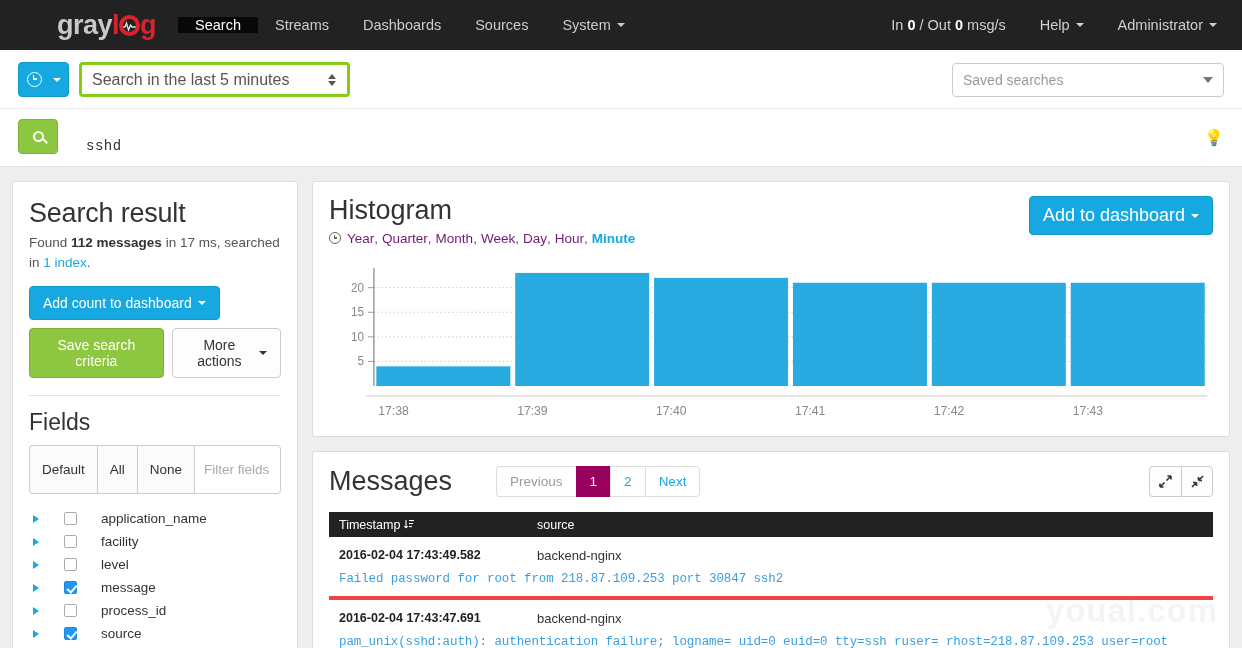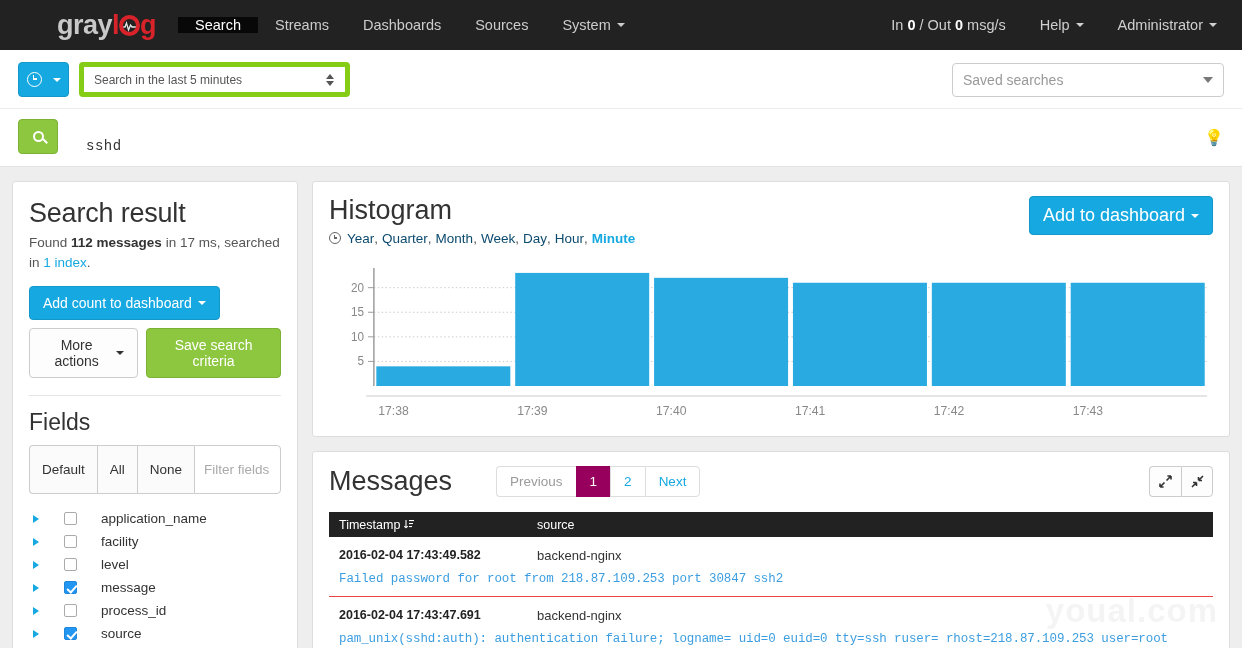--- a/index.html
+++ b/index.html
@@ -79,23 +79,23 @@
     width: 15px; height: 15px; border: 1.8px solid #fff;
     border-radius: 50%; position: relative; display: inline-block;
   }
   .clock-icon::before, .clock-icon::after {
     content: ""; position: absolute; background: #fff;
   }
   .clock-icon::before { width: 1.6px; height: 4.5px; left: 5.2px; top: 2.2px; }
   .clock-icon::after  { width: 4px; height: 1.6px; left: 5.2px; top: 5.4px; }
   .rangeselect {
     width: 271px; height: 35px; margin-left: 10px;
-    border: 5px solid #84cc16; border-radius: 4px;
+    border: 3px solid #84cc16; border-radius: 4px;
     background: #fff; display: flex; align-items: center;
-    padding: 4px 10px; position: relative; color: #555; font-size: 12px;
+    padding: 4px 10px; position: relative; color: #555; font-size: 16px;
     cursor: pointer;
   }
   .spinner-arrows {
     position: absolute; right: 11px; top: 50%;
     transform: translateY(-50%);
     display: flex; flex-direction: column; gap: 2px;
   }
   .spin-up, .spin-dn {
     width: 0; height: 0;
     border-left: 4px solid transparent;
@@ -240,21 +240,21 @@
   .hist-res .clock-sm {
     width: 12px; height: 12px; border: 1.4px solid #666;
     border-radius: 50%; position: relative; display: inline-block;
     margin-right: 6px;
   }
   .hist-res .clock-sm::before, .hist-res .clock-sm::after {
     content: ""; position: absolute; background: #666;
   }
   .hist-res .clock-sm::before { width: 1.3px; height: 3.6px; left: 4.1px; top: 1.6px; }
   .hist-res .clock-sm::after  { width: 3.2px; height: 1.3px; left: 4.1px; top: 4.2px; }
-  .hist-res a { color: #0c4a6e; text-decoration: none; cursor: pointer; }
+  .hist-res a { color: #701a75; text-decoration: none; cursor: pointer; }
   .hist-res a.cur { color: #16a9e1; font-weight: bold; }
   .hist-res .sep { color: #555; margin-right: 4px; }
   .btn-dash {
     margin-left: auto; background: #16a9e1; color: #fff;
     border-color: #1498ca; padding: 8px 13px; font-size: 18px;
   }
   .chart-area {
     margin-top: 18px; height: 160px; position: relative;
   }
   .chart-svg { display: block; width: 100%; height: 160px; }
@@ -282,21 +282,21 @@
   .tool-btn:last-child { border-radius: 0 4px 4px 0; }
 
   .msg-table { margin-top: 15px; width: 100%; }
   .msg-thead {
     background: #222222; color: #ffffff; display: flex;
     height: 25px; align-items: center; font-size: 12.5px;
     font-weight: normal; padding: 0 10px;
   }
   .th-ts { width: 198px; display: flex; align-items: center; gap: 4px; cursor: pointer; }
   .th-src { flex: 1; }
-  .msg-row { border-bottom: 1px solid #ef4444; padding: 11px 10px 10px 10px; }
+  .msg-row { border-bottom: 4px solid #ef4444; padding: 11px 10px 10px 10px; }
   .msg-row-top { display: flex; font-size: 12.5px; font-weight: bold; color: #222; }
   .msg-ts { width: 198px; }
   .msg-src { flex: 1; font-weight: normal; color: #333; font-size: 13px; }
   .msg-body {
     margin-top: 9px; font-family: "Liberation Mono", monospace;
     font-size: 12.5px; color: #3c9ee0; white-space: nowrap;
     letter-spacing: -0.1px;
   }
 
   .watermark {
@@ -390,26 +390,26 @@
       <span>Found </span><b>112 messages</b><span> in 17 ms, searched in </span><a class="lnk">1 index</a><span>.</span>
     </div>
 
     <div class="btn-row">
       <button class="btn btn-block">
         <span>Add count to dashboard</span>
           <i class="caret"></i>
       </button>
     </div>
     <div class="btn-row2">
+      <button class="btn btn-success">
+        <span>Save search criteria</span>
+      </button>
       <button class="btn btn-default">
         <span>More actions</span>
           <i class="caret"></i>
-      </button>
-      <button class="btn btn-success">
-        <span>Save search criteria</span>
       </button>
     </div>
 
     <div class="hr"></div>
 
     <div class="fields-title">Fields</div>
     <div class="fields-toolbar">
       <button class="fbtn">Default</button>
       <button class="fbtn">All</button>
       <button class="fbtn">None</button>

